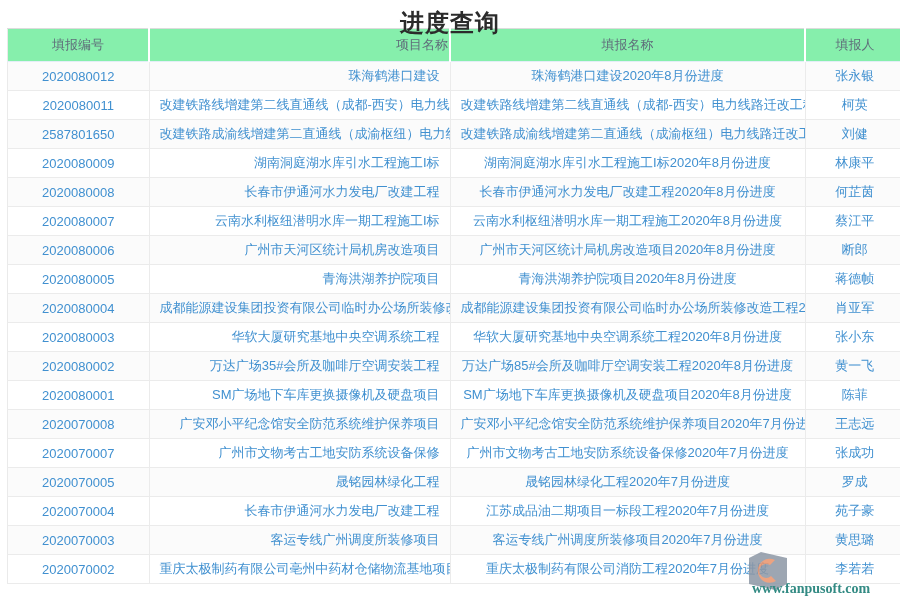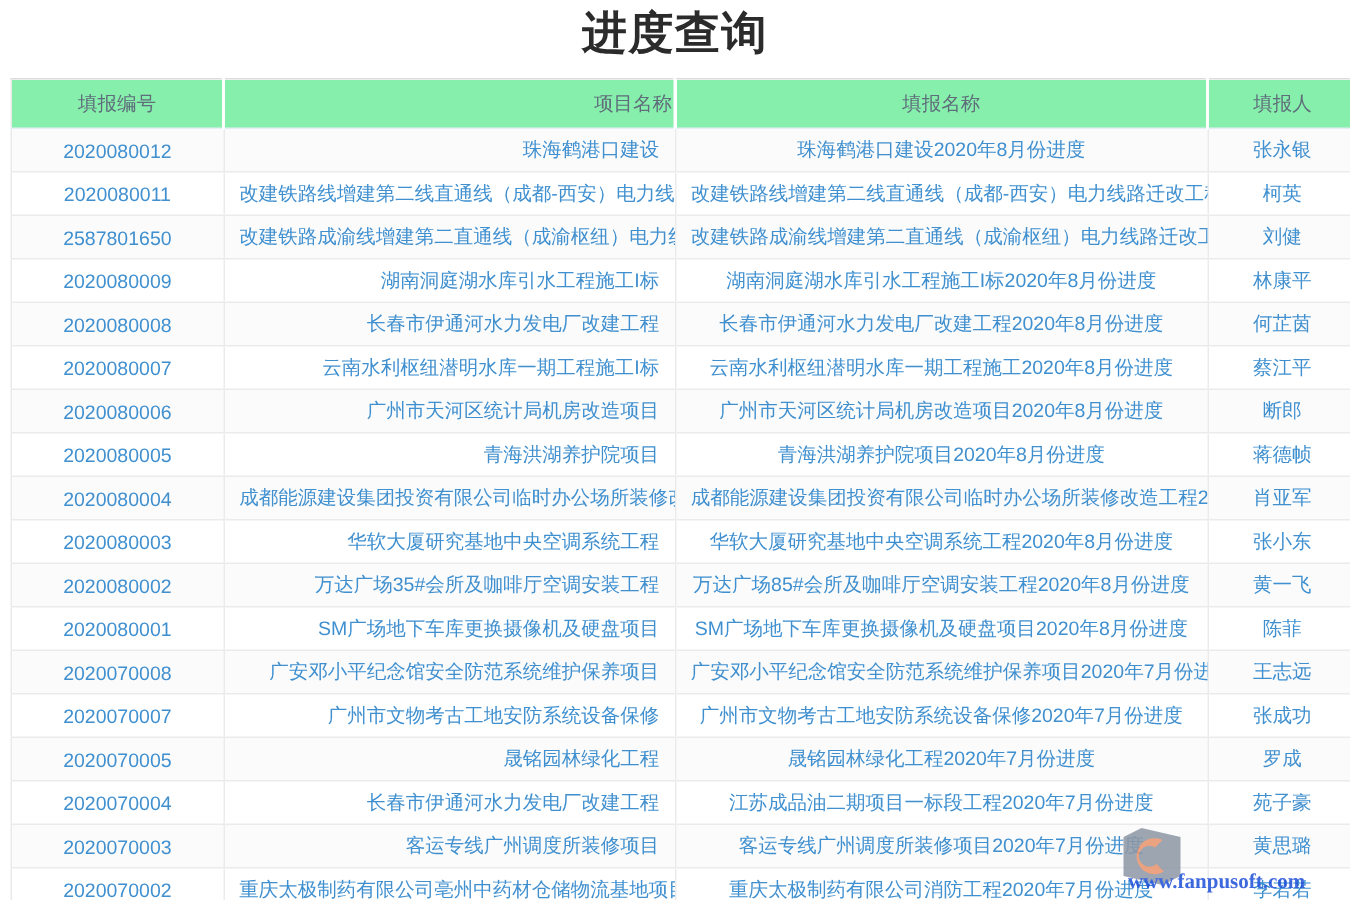--- a/index.html
+++ b/index.html
@@ -2,22 +2,22 @@
 <html><head>
 <meta charset="utf-8">
 <style>
   html,body{margin:0;padding:0;}
   body{
     width:900px;height:600px;overflow:hidden;background:#ffffff;
     font-family:"Liberation Sans","DejaVu Sans",sans-serif;
     position:relative;
   }
   .page-title{
-    height:52px;line-height:46px;text-align:center;
-    font-size:30px;font-weight:bold;color:#2b2b2b;
+    height:28px;line-height:46px;text-align:center;
+    font-size:24px;font-weight:bold;color:#2b2b2b;
     letter-spacing:1px;
   }
   .table-wrap{
     margin:0 7px;width:886px;
   }
   table{
     width:886px;border-collapse:collapse;table-layout:fixed;
     font-size:13px;
     border-left:1px solid #eaeaea;border-right:1px solid #eaeaea;
     border-top:1px solid #dcdcdc;
@@ -52,21 +52,21 @@
   .wm-logo{position:absolute;left:2px;top:6px;width:40px;height:40px;}
   .wm-brand{
     position:absolute;left:44px;top:2px;
     font-size:26px;font-weight:bold;color:#98a1ac;
     letter-spacing:0px;white-space:nowrap;
     text-shadow:1px 1px 0 #ffffff;
   }
   .wm-url{
     position:absolute;left:6px;bottom:0px;
     font-family:"Liberation Serif","DejaVu Serif",serif;
-    font-size:14px;font-weight:bold;color:#1d4ed8;white-space:nowrap;
+    font-size:14px;font-weight:bold;color:#0f766e;white-space:nowrap;
   }
 </style>
 </head>
 <body>
 
 <div class="page-title">进度查询</div>
 
 <div class="table-wrap">
   <table>
     <thead>

